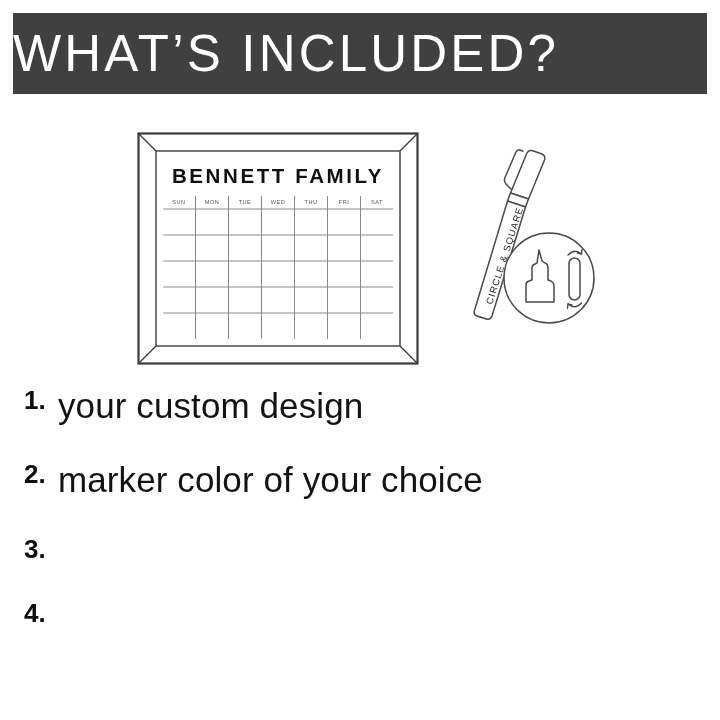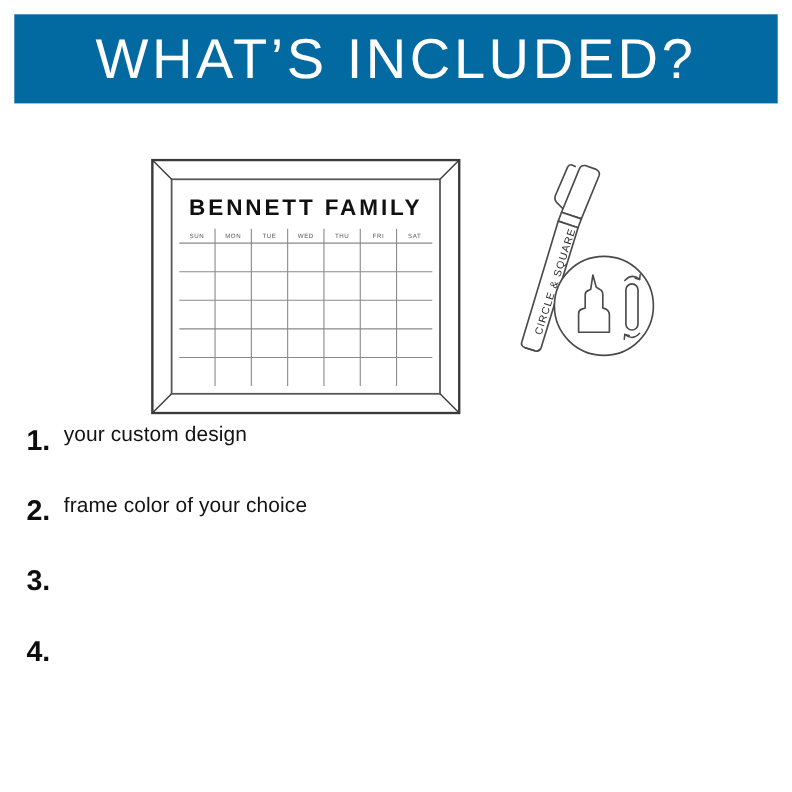--- a/index.html
+++ b/index.html
@@ -16,24 +16,24 @@
     color: #111111;
   }
 
   
   .header-band {
     position: absolute;
     left: 13px;
     top: 13px;
     width: 694px;
     height: 81px;
-    background: #0369a1;
+    background: #404040;
     display: flex;
     align-items: center;
-    justify-content: center;
+    justify-content: flex-start;
   }
   .header-title {
     color: #ffffff;
     font-family: "Liberation Sans", sans-serif;
     font-size: 51px;
     font-weight: 300;
     letter-spacing: 3.2px;
     line-height: 1;
     white-space: nowrap;
     text-transform: uppercase;
@@ -44,21 +44,21 @@
     position: absolute;
     left: 0;
     top: 120px;
     width: 720px;
     height: 250px;
   }
 
   .calendar-wrap {
     position: absolute;
     left: 137px;
-    top: 24px;
+    top: 12px;
     width: 282px;
     height: 233px;
   }
   .calendar-wrap svg { display: block; }
 
   .marker-wrap {
     position: absolute;
     left: 466px;
     top: 20px;
     width: 140px;
@@ -81,21 +81,21 @@
   }
   .item-num {
     font-size: 26px;
     font-weight: bold;
     line-height: 1.18;
     min-width: 34px;
     flex: 0 0 auto;
     color: #0d0d0d;
   }
   .item-text {
-    font-size: 19px;
+    font-size: 35px;
     font-weight: 300;
     line-height: 1.18;
     color: #131313;
     letter-spacing: 0.1px;
     white-space: pre-line;
   }
 
   .item-1 { margin-top: 0px; }
   .item-2 { margin-top: 33px; }
   .item-3 { margin-top: 33px; }
@@ -190,21 +190,21 @@
 
 <div class="items">
 
   <div class="item item-1">
     <span class="item-num">1.</span>
     <span class="item-text">your custom design</span>
   </div>
 
   <div class="item item-2">
     <span class="item-num">2.</span>
-    <span class="item-text">frame color of your choice</span>
+    <span class="item-text">marker color of your choice</span>
   </div>
 
   <div class="item item-3">
     <span class="item-num">3.</span>
   </div>
 
   <div class="item item-4">
     <span class="item-num">4.</span>
   </div>
 

